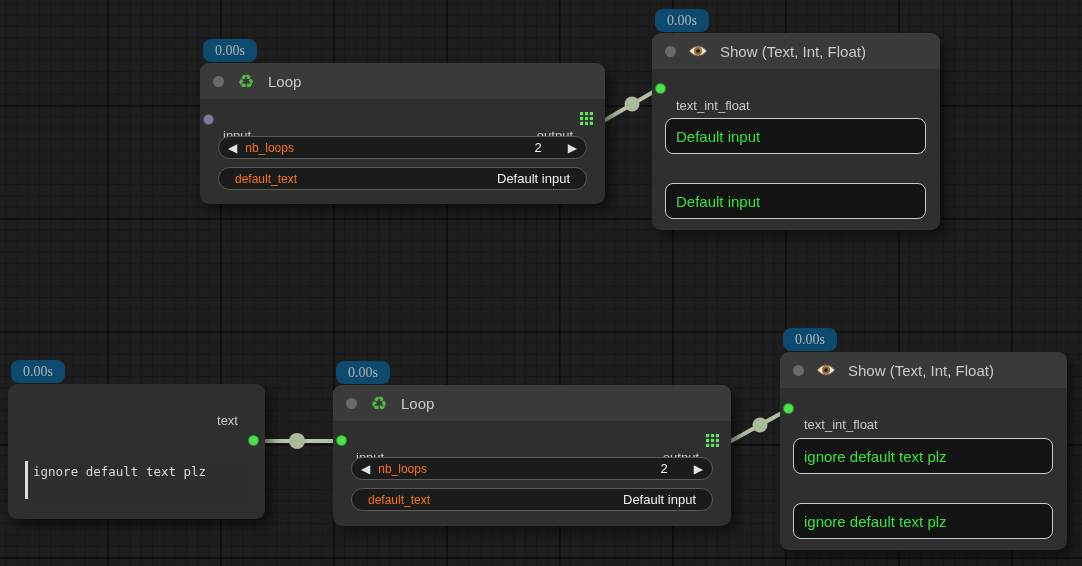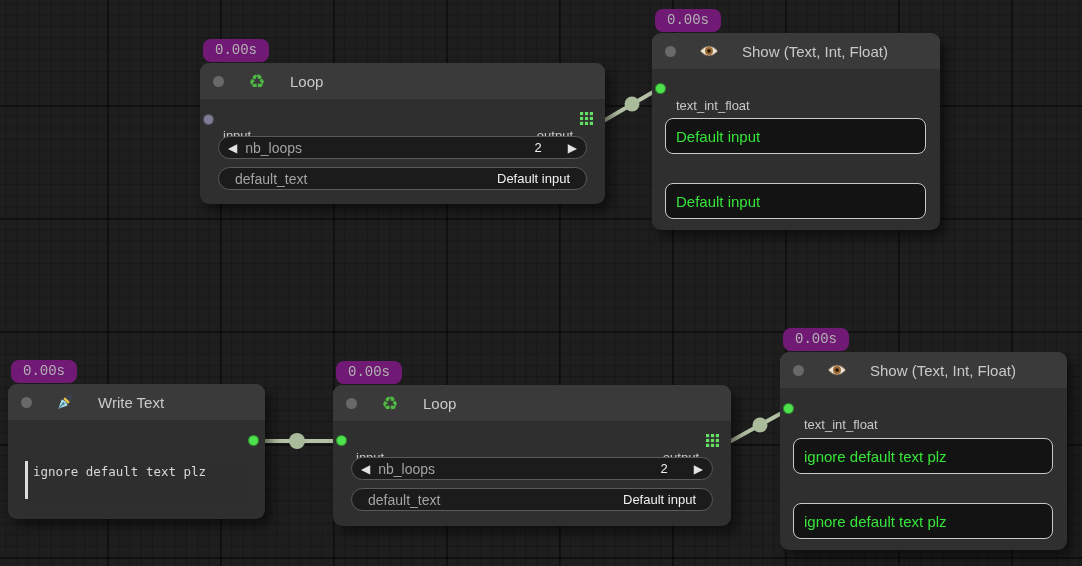--- a/index.html
+++ b/index.html
@@ -15,26 +15,26 @@
     background-position:-6px -8px,-6px -8px,-6px -8px,-6px -8px;
     font-family:"Liberation Sans", sans-serif;
   }
   svg.links{position:absolute;left:0;top:0;z-index:1;}
   .node{
     position:absolute; z-index:2; background:#2f2f2f; border-radius:9px;
     box-shadow:6px 7px 12px rgba(0,0,0,0.5);
   }
   .badge{
     position:absolute; top:-24px; left:3px; height:23px; line-height:23px;
-    padding:0 12px; background:#701a75; color:#b3b3b3; border-radius:8px;
-    font-family:Liberation Mono, monospace; font-size:14px;
+    padding:0 12px; background:#0c4a6e; color:#b3b3b3; border-radius:8px;
+    font-family:Liberation Serif, serif; font-size:14px;
   }
   .titlebar{
     height:36px; background:#3a3a3a; border-radius:9px 9px 0 0;
-    display:flex; align-items:center; gap:23px; padding-left:13px;
+    display:flex; align-items:center; gap:12px; padding-left:13px;
     box-sizing:border-box;
   }
   .tdot{width:11px;height:11px;border-radius:50%;background:#696969;flex:0 0 auto;}
   .ticon{display:flex;align-items:center;justify-content:center;width:20px;height:20px;flex:0 0 auto;}
   .recycle-glyph{font-family:"DejaVu Sans",sans-serif;font-size:19px;color:#4fba42;line-height:20px;}
   .ttext{font-size:15px;color:#c9c9c9;white-space:nowrap;}
   .slots{
     display:flex; align-items:center; justify-content:flex-start;
     margin-top:9px; height:20px; padding:0 12px 0 23px;
   }
@@ -42,21 +42,21 @@
   .out-group{display:flex;align-items:center;gap:7px;margin-left:auto;}
   .port{position:absolute;width:11px;height:11px;border-radius:50%;box-sizing:border-box;border:1px solid rgba(0,0,0,0.35);}
   .port.green{background:#4de14d;}
   .port.slate{background:#7d7d95;}
   .widget{
     position:absolute; left:18px; right:18px; height:23px; box-sizing:border-box;
     background:#1b1b1b; border:1px solid #5a5a5a; border-radius:12px;
     display:flex; align-items:center; padding:0 9px; gap:8px;
   }
   .warrow{font-family:"DejaVu Sans",sans-serif;font-size:12px;color:#e2e2e2;line-height:1;}
-  .wlabel{font-size:14px;color:#a3a3a3;white-space:nowrap;}
+  .wlabel{font-size:12px;color:#f97316;white-space:nowrap;}
   .wvalue{font-size:13px;color:#f0f0f0;margin-left:auto;white-space:nowrap;}
   .widget.textw{padding:0 16px;justify-content:space-between;}
   .showbox{
     position:absolute; left:13px; right:14px; height:36px; box-sizing:border-box;
     background:#131313; border:1.5px solid #c9c9c9; border-radius:8px;
     display:flex; align-items:center; padding-left:10px;
     font-size:15px; color:#36e43a; white-space:nowrap; overflow:hidden;
   }
   .textarea{
     position:absolute; left:16px; top:74px; width:229px; height:48px; box-sizing:border-box;
@@ -139,36 +139,24 @@
     <span class="port green" style="left:3px;top:50px;"></span>
     <div class="slots" style="justify-content:flex-start;padding-left:24px;">
       <span class="slot-label">text_int_float</span>
     </div>
     <div class="showbox" style="top:85px;">Default input</div>
     <div class="showbox" style="top:150px;">Default input</div>
   </div>
 
   <div class="node" style="left:8px;top:384px;width:257px;height:135px;">
     <div class="badge">0.00s</div>
-    <div class="titlebar">
-      <span class="tdot"></span>
-      <span class="ticon">
-        <svg width="20" height="20" viewBox="0 0 20 20">
-          <g transform="rotate(45 10 10)">
-            <rect x="7.2" y="0.8" width="5.6" height="6.2" rx="1" fill="#39414d"></rect>
-            <rect x="6.6" y="6.6" width="6.8" height="2.4" fill="#eec643"></rect>
-            <path d="M10 19.4 L5.8 10.6 Q10 8.2 14.2 10.6 Z" fill="#a8dbe8"></path>
-            <path d="M10 18.6 L10 12.6" stroke="#3f768c" stroke-width="1"></path>
-            <circle cx="10" cy="12.2" r="1.2" fill="#3f768c"></circle>
-          </g>
-        </svg>
-      </span>
-      <span class="ttext">Write Text</span>
-    </div>
     <span class="port green" style="right:6px;top:51px;"></span>
+    <div class="slots" style="justify-content:flex-end;padding-right:27px;">
+      <span class="slot-label">text</span>
+    </div>
     <div class="textarea">
       <span class="caret"></span>
       <span>ignore default text plz</span>
     </div>
   </div>
 
   <div class="node" style="left:333px;top:385px;width:398px;height:141px;">
     <div class="badge">0.00s</div>
     <div class="titlebar">
       <span class="tdot"></span>

